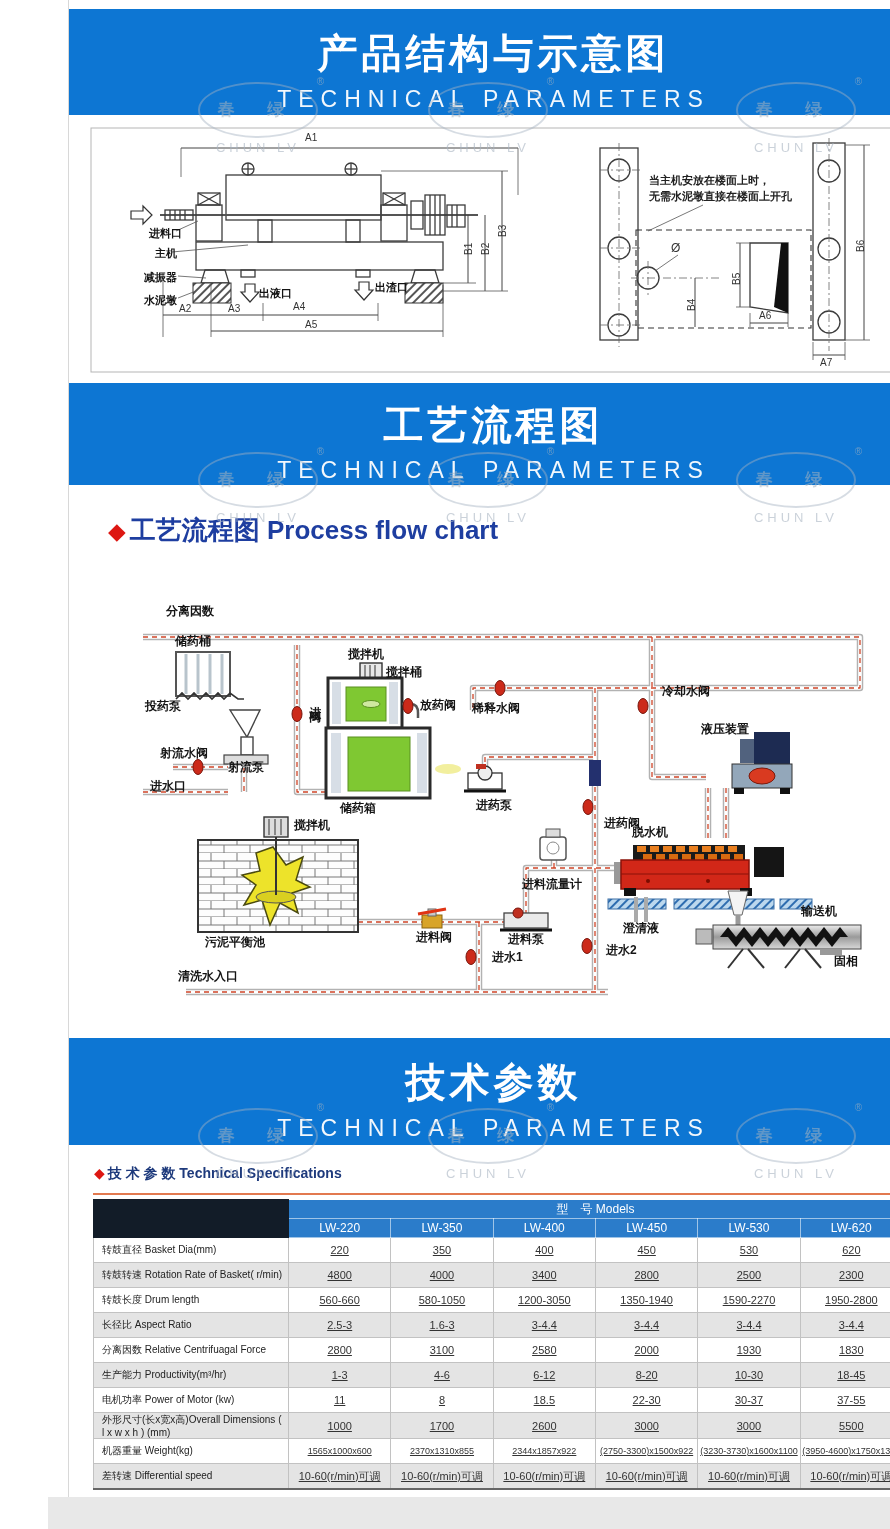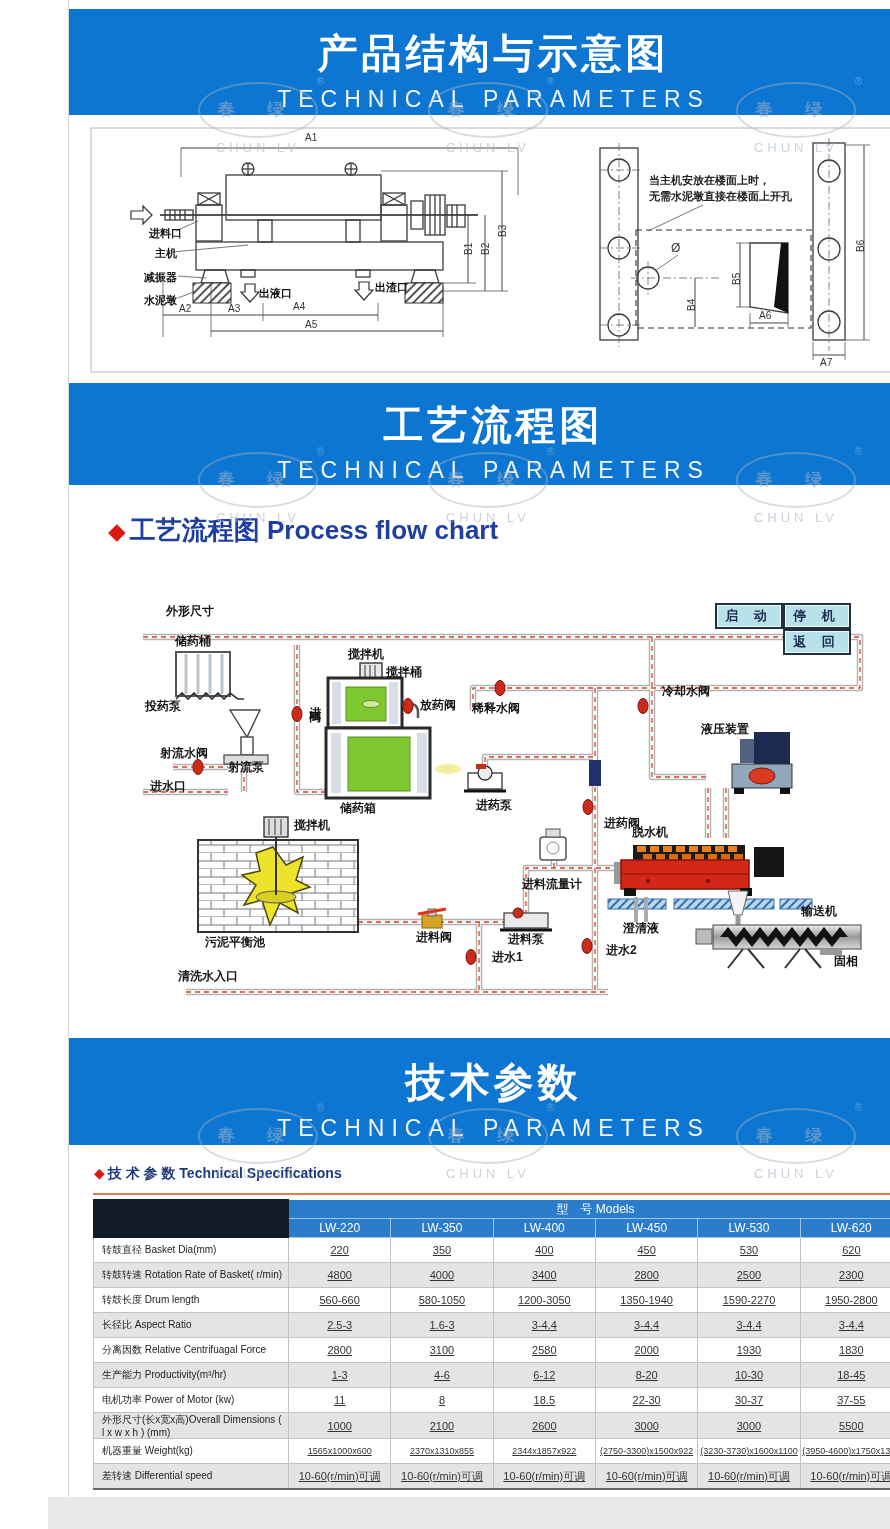--- a/index.html
+++ b/index.html
@@ -456,28 +456,23 @@
         <ellipse class="valve" cx="360" cy="221" rx="5" ry="7.5"></ellipse>
         <ellipse class="valve" cx="452" cy="203" rx="5" ry="7.5"></ellipse>
         <ellipse class="valve" cx="595" cy="221" rx="5" ry="7.5"></ellipse>
         <ellipse class="valve" cx="540" cy="322" rx="5" ry="7.5"></ellipse>
         <ellipse class="valve" cx="423" cy="472" rx="5" ry="7.5"></ellipse>
         <ellipse class="valve" cx="539" cy="461" rx="5" ry="7.5"></ellipse>
       </g>
     </svg>
 
     
-    <div class="panel">
-      <div class="pbtn">启 动</div>
-      <div class="pbtn">停 机</div>
-      <div class="pbtn" style="margin-left:68px;clear:both">返 回</div>
-    </div>
 
     
-    <span class="lbl" style="left:118px;top:120px">外形尺寸</span>
+    <span class="lbl" style="left:118px;top:120px">分离因数</span>
     <span class="lbl" style="left:127px;top:150px">储药桶</span>
     <span class="lbl" style="left:97px;top:215px">投药泵</span>
     <span class="lbl" style="left:300px;top:163px">搅拌机</span>
     <span class="lbl" style="left:338px;top:181px">搅拌桶</span>
     <span class="lbl" style="left:372px;top:214px">放药阀</span>
     <span class="lbl" style="left:424px;top:217px">稀释水阀</span>
     <span class="lbl vert" style="left:260px;top:211px">进水阀</span>
     <span class="lbl" style="left:614px;top:200px">冷却水阀</span>
     <span class="lbl" style="left:112px;top:262px">射流水阀</span>
     <span class="lbl" style="left:180px;top:276px">射流泵</span>
@@ -586,21 +581,21 @@
             <td>11</td>
             <td>8</td>
             <td>18.5</td>
             <td>22-30</td>
             <td>30-37</td>
             <td>37-55</td>
           </tr>
           <tr>
             <th>外形尺寸(长x宽x高)Overall Dimensions ( l x w x h ) (mm)</th>
             <td>1000</td>
-            <td>2100</td>
+            <td>1700</td>
             <td>2600</td>
             <td>3000</td>
             <td>3000</td>
             <td>5500</td>
           </tr>
           <tr>
             <th>机器重量 Weight(kg)</th>
             <td>1565x1000x600</td>
             <td>2370x1310x855</td>
             <td>2344x1857x922</td>

